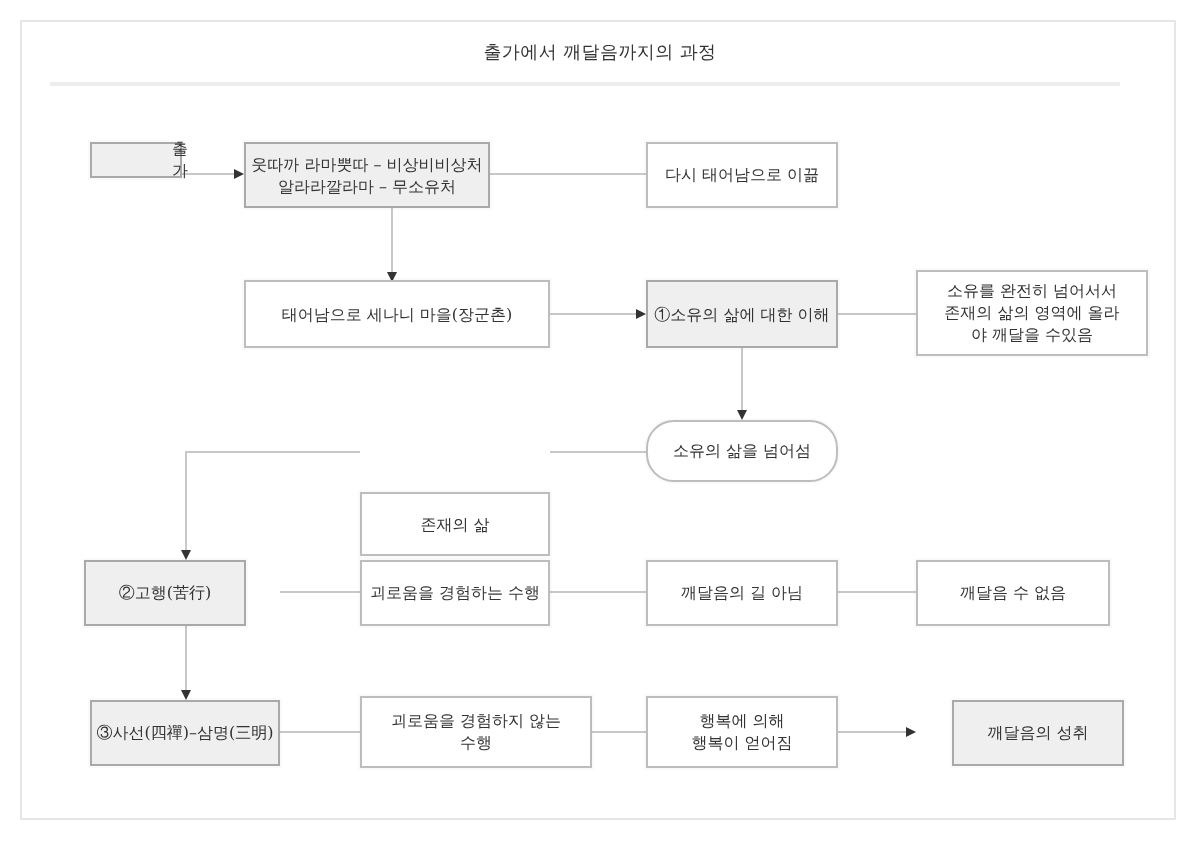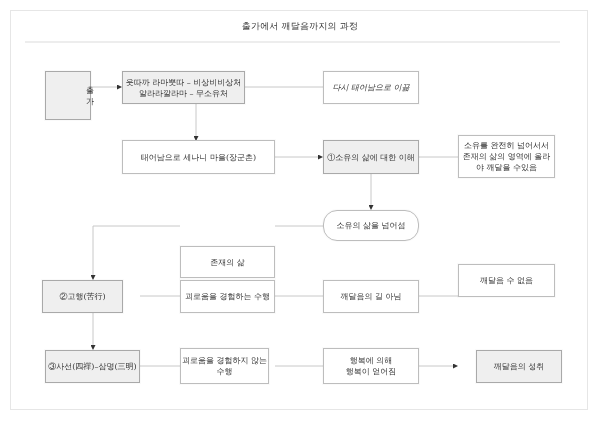--- a/index.html
+++ b/index.html
@@ -55,38 +55,38 @@
     <line x1="418" y1="296" x2="458" y2="296"></line>
 
     <line x1="93" y1="313" x2="93" y2="349" marker-end="url(#arr)"></line>
 
     <line x1="140" y1="366" x2="180" y2="366"></line>
     <line x1="275" y1="366" x2="323" y2="366"></line>
     <line x1="418" y1="366" x2="457" y2="366" marker-end="url(#arr)"></line>
   </g>
 </svg>
 
-<div class="node shaded" style="left:45px; top:71px; width:45px; height:49px;padding-left:44px;">
+<div class="node shaded" style="left:45px; top:71px; width:45px; height:18px;padding-left:44px;">
   <span>출가</span>
 </div>
 <div class="node shaded" style="left:122px; top:71px; width:123px; height:33px;">
   <span>웃따까 라마뿟따 – 비상비비상처
 알라라깔라마 – 무소유처</span>
 </div>
-<div class="node" style="left:323px; top:71px; width:96px; height:33px;font-style:italic;">
+<div class="node" style="left:323px; top:71px; width:96px; height:33px;">
   <span>다시 태어남으로 이끎</span>
 </div>
 
 <div class="node" style="left:122px; top:140px; width:153px; height:34px;">
   <span>태어남으로 세나니 마을(장군촌)</span>
 </div>
 <div class="node shaded" style="left:323px; top:140px; width:96px; height:34px;">
   <span>①소유의 삶에 대한 이해</span>
 </div>
-<div class="node" style="left:458px; top:135px; width:97px; height:43px;">
+<div class="node" style="left:458px; top:135px; width:116px; height:43px;">
   <span>소유를 완전히 넘어서서
 존재의 삶의 영역에 올라
 야 깨달을 수있음</span>
 </div>
 
 <div class="node" style="left:180px; top:210px; width:95px; height:32px;margin-top:36px;">
   <span>존재의 삶</span>
 </div>
 <div class="node" style="left:323px; top:210px; width:96px; height:31px;border-radius:14px;">
   <span>소유의 삶을 넘어섬</span>
@@ -94,28 +94,28 @@
 
 <div class="node shaded" style="left:42px; top:280px; width:81px; height:33px;">
   <span>②고행(苦行)</span>
 </div>
 <div class="node" style="left:180px; top:280px; width:95px; height:33px;">
   <span>괴로움을 경험하는 수행</span>
 </div>
 <div class="node" style="left:323px; top:280px; width:96px; height:33px;">
   <span>깨달음의 길 아님</span>
 </div>
-<div class="node" style="left:458px; top:264px; width:97px; height:33px;">
+<div class="node" style="left:458px; top:280px; width:97px; height:33px;">
   <span>깨달음 수 없음</span>
 </div>
 
 <div class="node shaded" style="left:45px; top:350px; width:95px; height:33px;">
   <span>③사선(四禪)–삼명(三明)</span>
 </div>
-<div class="node" style="left:180px; top:348px; width:89px; height:36px;">
+<div class="node" style="left:180px; top:348px; width:116px; height:36px;">
   <span>괴로움을 경험하지 않는
 수행</span>
 </div>
 <div class="node" style="left:323px; top:348px; width:96px; height:36px;">
   <span>행복에 의해
 행복이 얻어짐</span>
 </div>
 <div class="node shaded" style="left:458px; top:350px; width:86px; height:33px;margin-left:18px;">
   <span>깨달음의 성취</span>
 </div>

